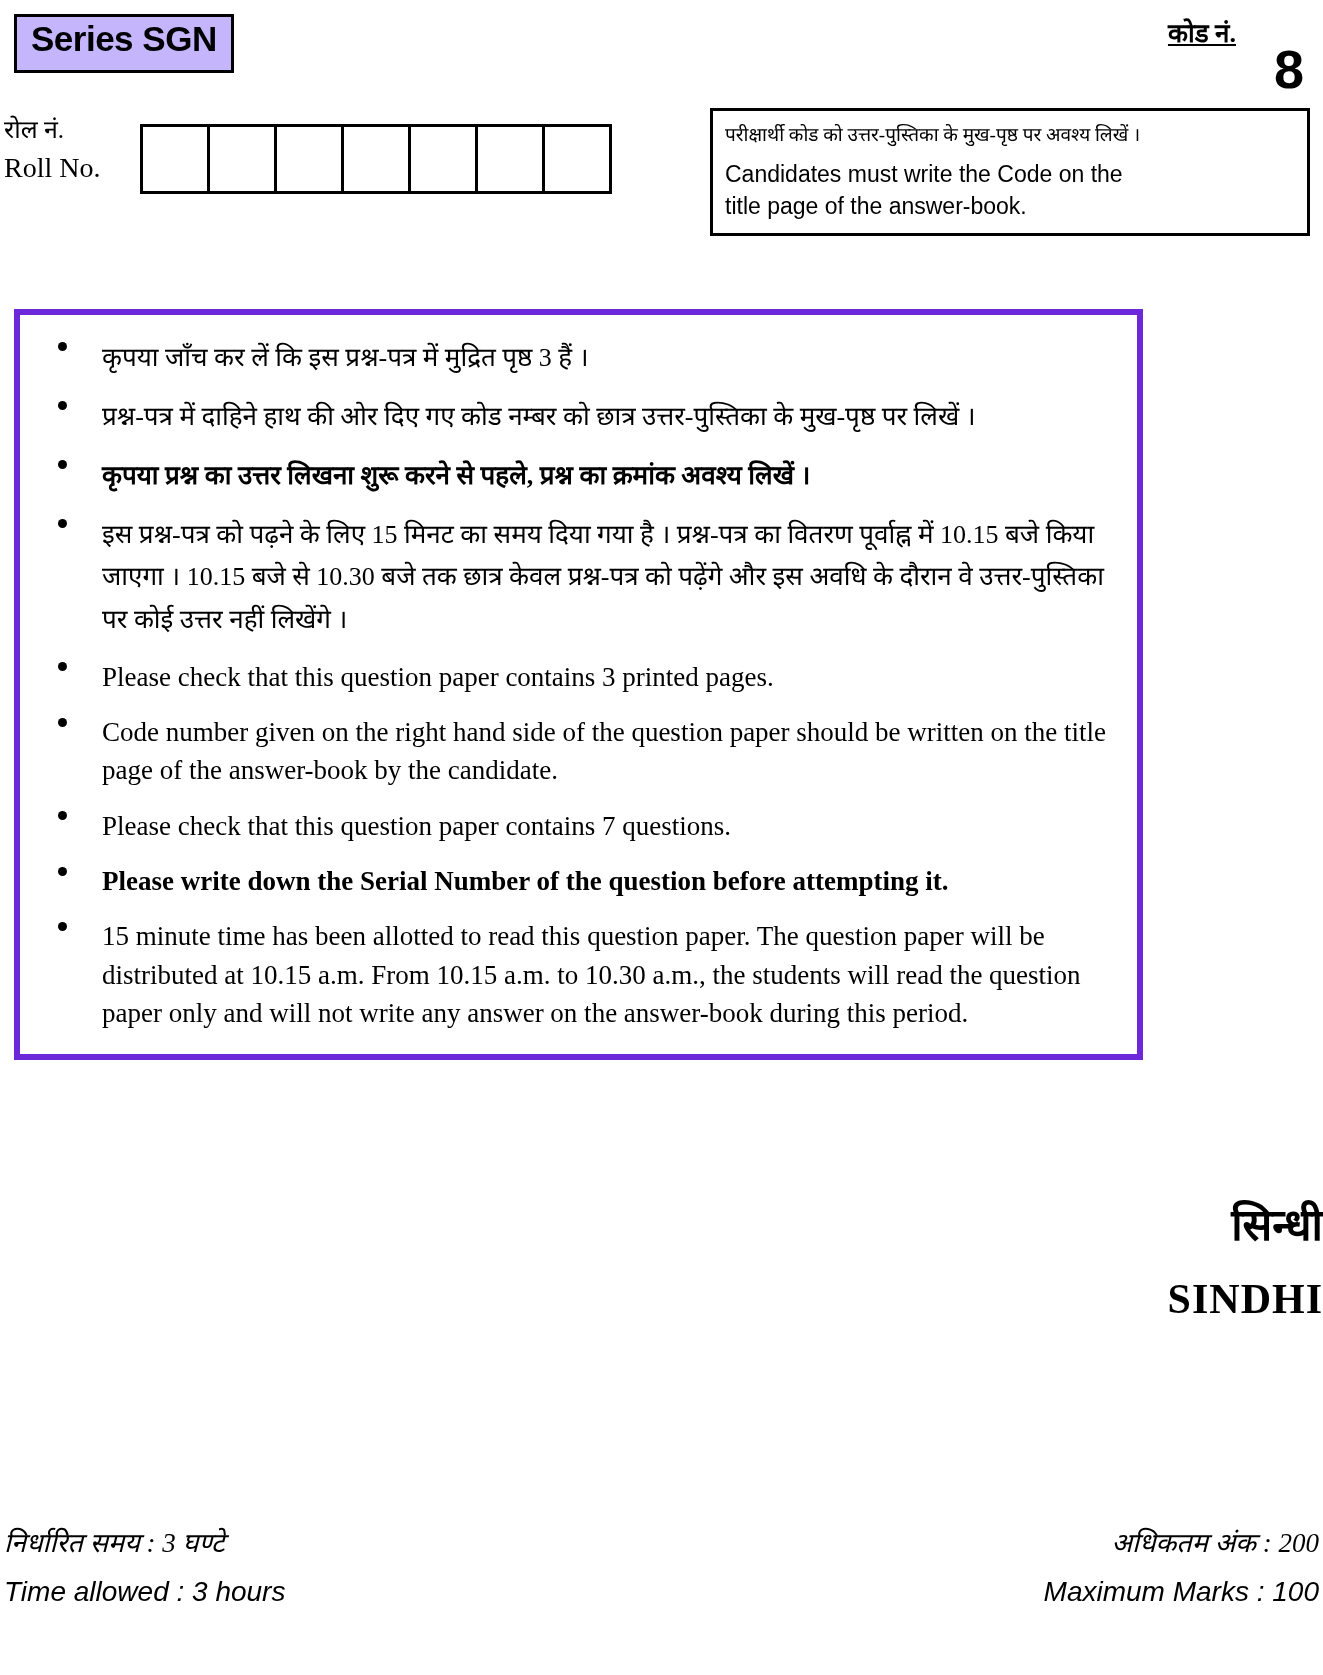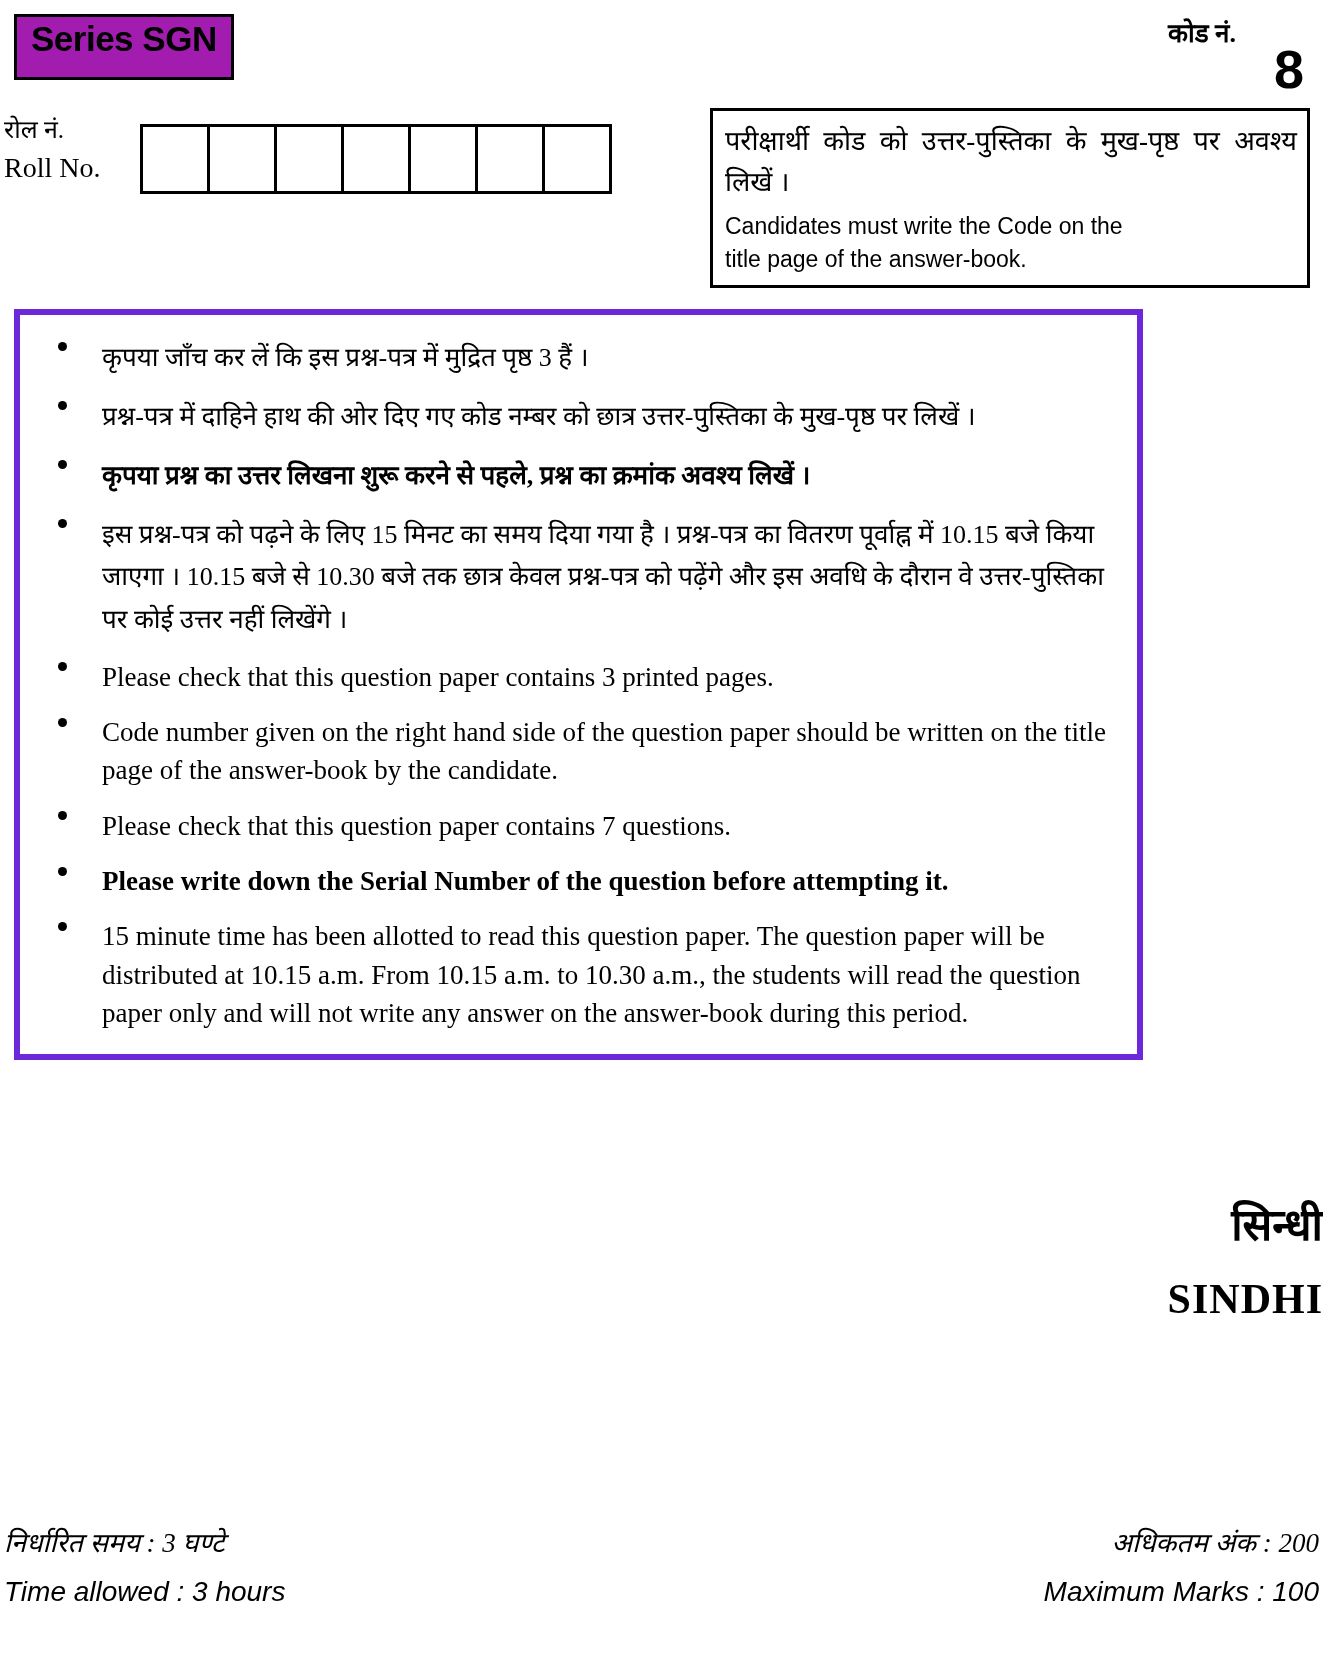--- a/index.html
+++ b/index.html
@@ -22,27 +22,27 @@
     width: 1323px;
     height: 1675px;
   }
 
   
   .series-badge {
     position: absolute;
     left: 14px;
     top: 14px;
     border: 3px solid #000;
-    padding: 2px 14px 19px 14px;
+    padding: 2px 14px 12px 14px;
     font-family: "Liberation Sans", "DejaVu Sans", sans-serif;
     font-weight: bold;
     font-size: 35px;
     line-height: 1.12;
     letter-spacing: -0.5px;
-    background: #a21caf;
+    background: #c4b5fd;
   }
 
   
   .rollno-label {
     position: absolute;
     left: 4px;
     top: 112px;
     font-size: 27px;
     line-height: 1.42;
     white-space: nowrap;
@@ -76,20 +76,21 @@
     left: 880px;
     top: 14px;
     width: 430px;
     text-align: right;
     font-family: "Liberation Sans", "DejaVu Sans", sans-serif;
   }
   .code-head .row {
     display: flex;
     justify-content: flex-end;
     align-items: center;
+    text-decoration: underline;
   }
   .code-head .lbl-hi {
     font-family: "Liberation Serif", "DejaVu Serif", serif;
     font-weight: bold;
     font-size: 26px;
     padding-right: 74px;
   }
   .code-head .lbl-en {
     font-weight: bold;
     font-size: 29px;
@@ -110,21 +111,21 @@
     left: 710px;
     top: 108px;
     width: 600px;
     box-sizing: border-box;
     border: 3px solid #000;
     padding: 10px 10px 10px 12px;
     background: #fff;
   }
   .code-note .hi {
     font-family: "Liberation Serif", "DejaVu Serif", serif;
-    font-size: 27px;
+    font-size: 19px;
     line-height: 1.5;
     text-align: justify;
     margin: 0 0 8px 0;
   }
   .code-note .en {
     font-family: "Liberation Sans", "DejaVu Sans", sans-serif;
     font-size: 23px;
     line-height: 1.42;
     text-align: justify;
     margin: 0;

